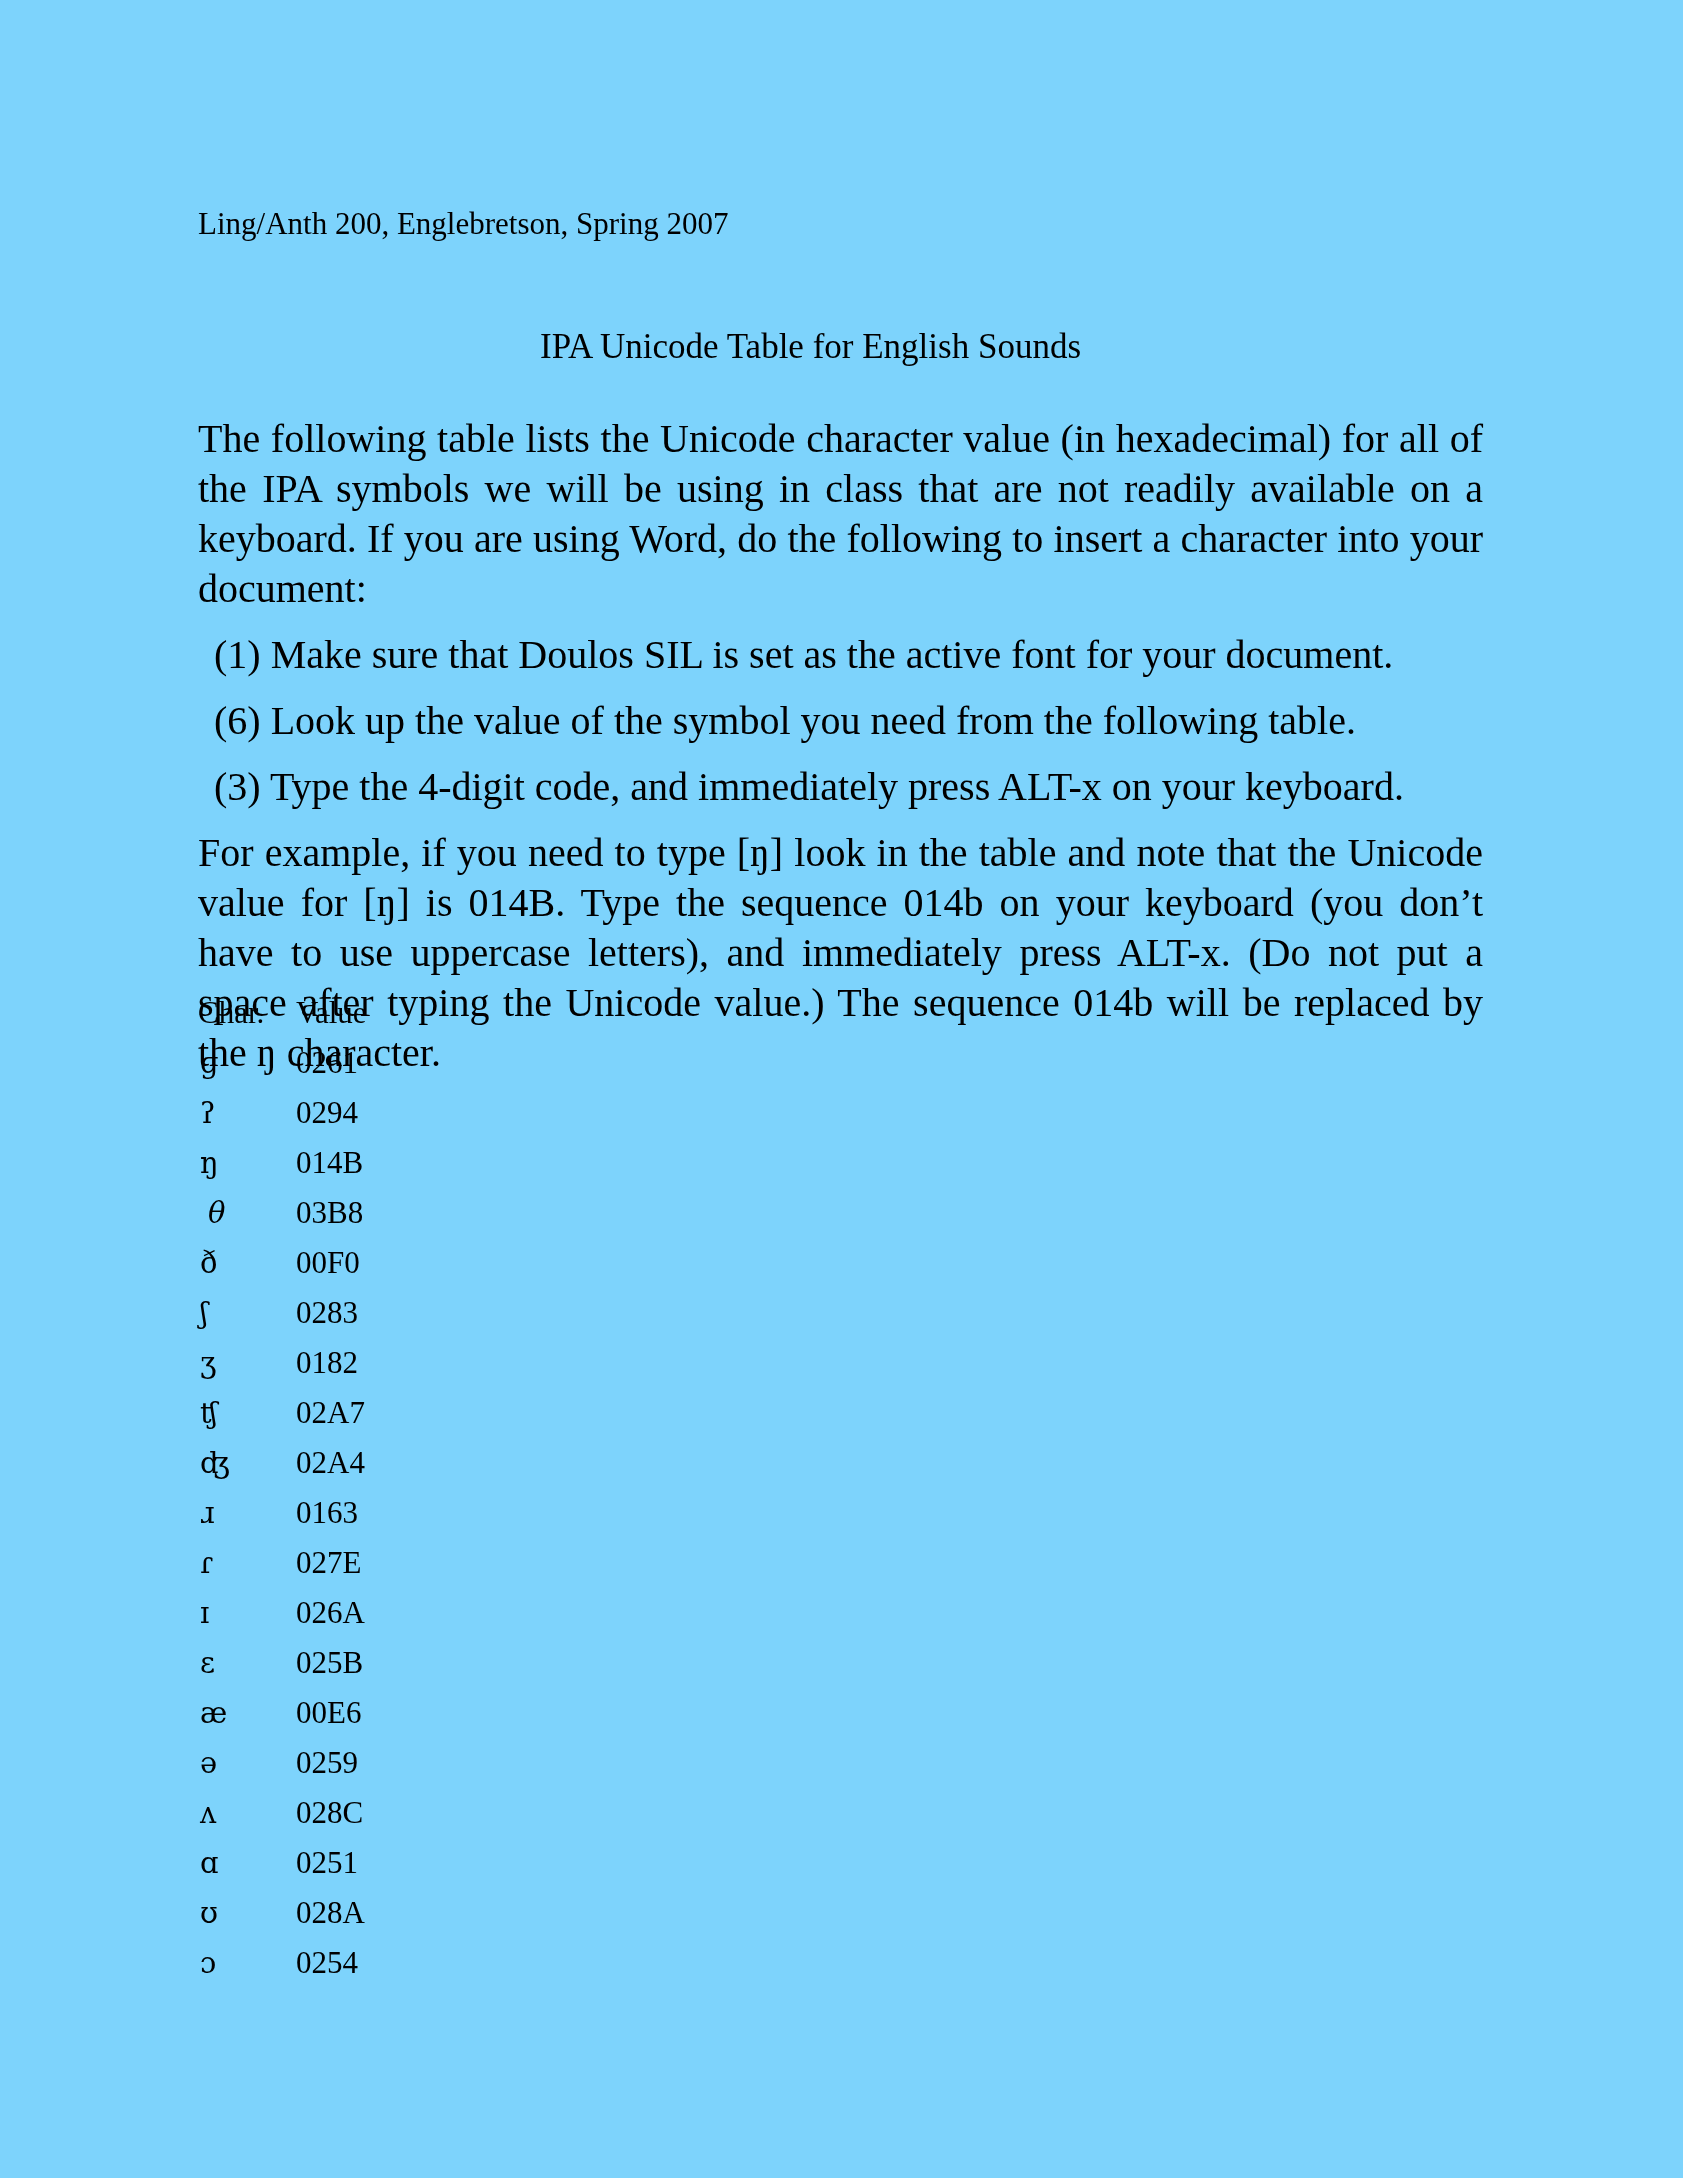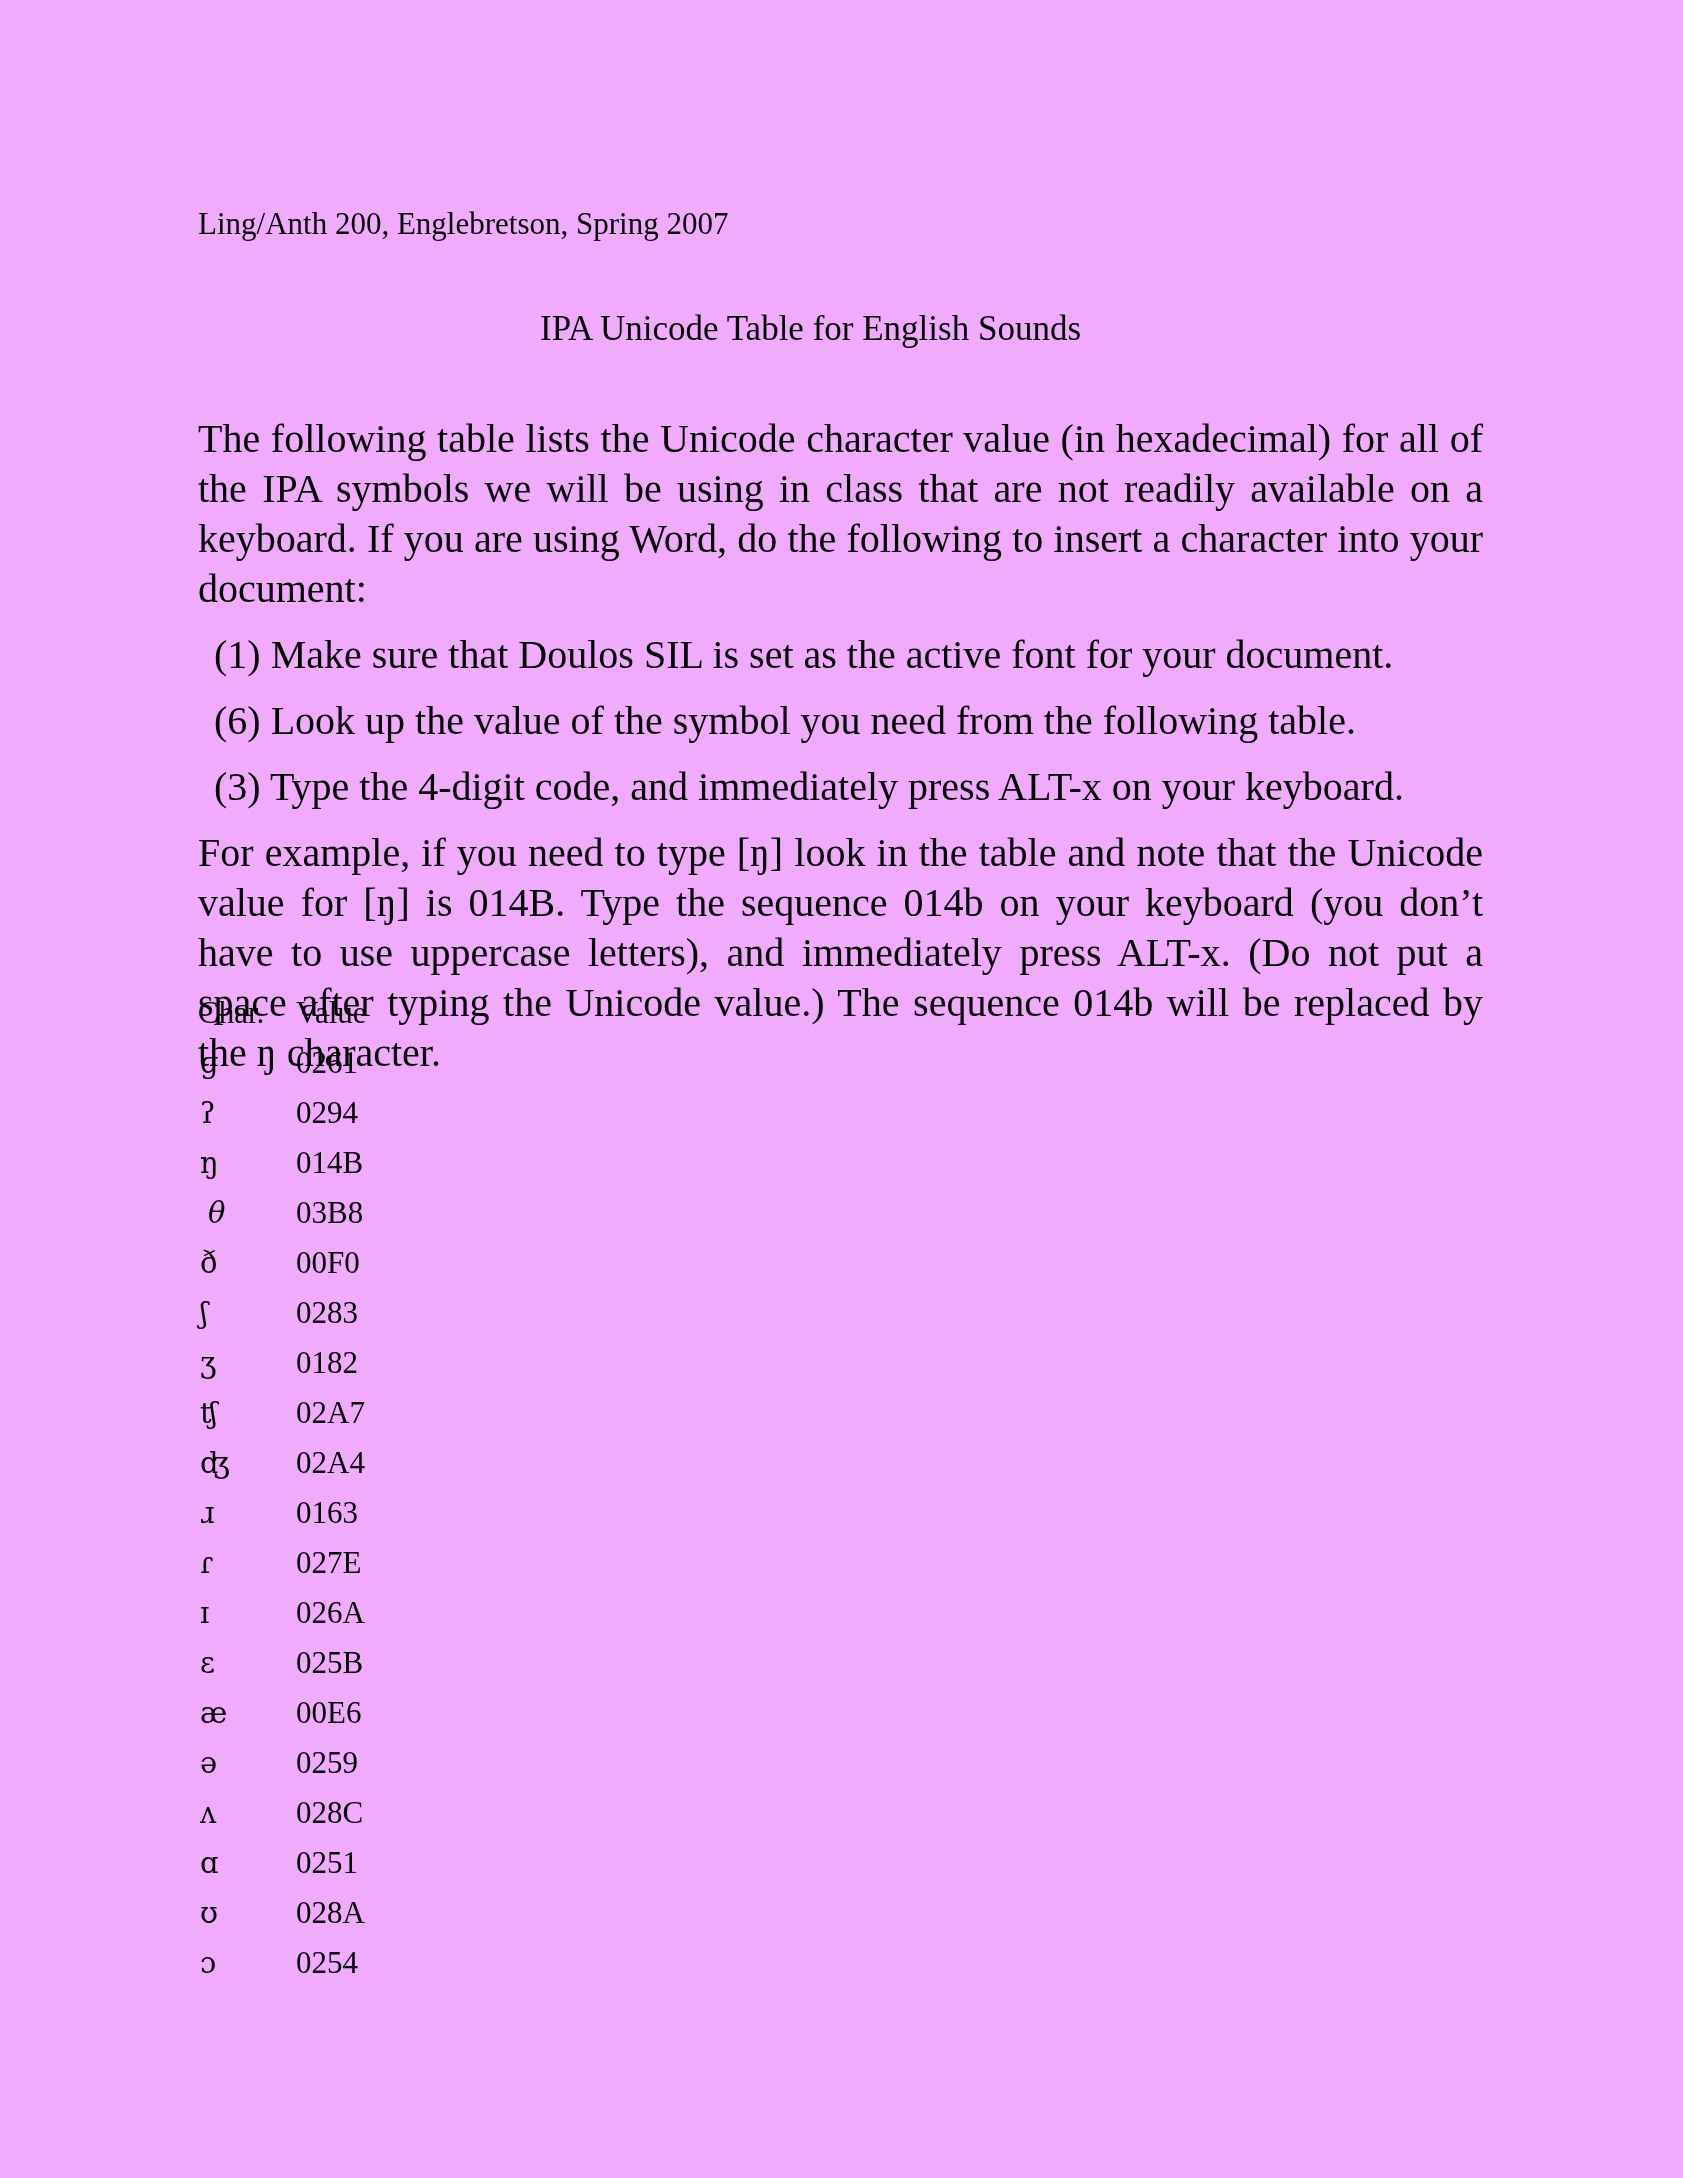--- a/index.html
+++ b/index.html
@@ -12,35 +12,35 @@
       height: 2178px;
       position: relative;
       color: #000000;
       font-family: "Liberation Serif", "DejaVu Serif", serif;
       overflow: hidden;
     }
     .page {
       position: absolute;
       left: 0; top: 0;
       width: 1683px; height: 2178px;
-      background: #f0abfc;
+      background: #7dd3fc;
     }
     .course-line {
       position: absolute;
       left: 198px;
       top: 204px;
       font-size: 31px;
       line-height: 40px;
       white-space: nowrap;
     }
     .doc-title {
       position: absolute;
       left: 0;
       width: 1621px;
-      top: 307px;
+      top: 325px;
       text-align: center;
       font-size: 35px;
       line-height: 44px;
       white-space: nowrap;
     }
     .body-text {
       position: absolute;
       left: 198px;
       top: 414px;
       width: 1285px;

